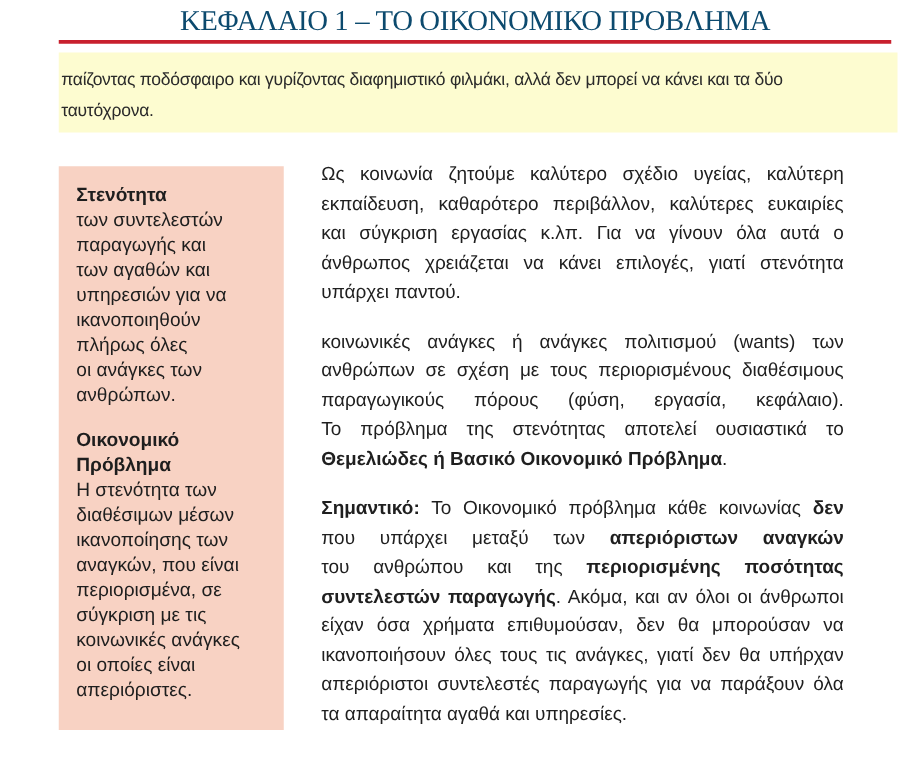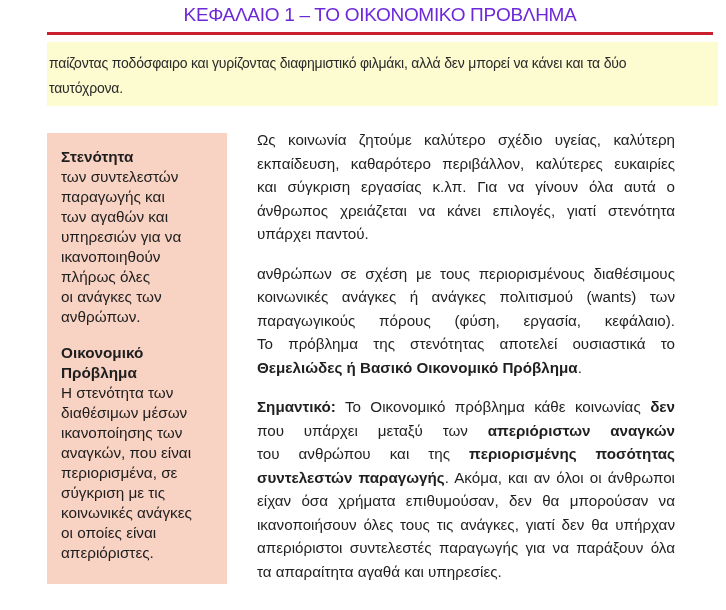--- a/index.html
+++ b/index.html
@@ -2,22 +2,22 @@
 <html><head>
 <meta charset="utf-8">
 <style>
   html, body { margin:0; padding:0; }
   body {
     width:726px; height:610px; overflow:hidden; background:#ffffff;
     font-family:"Liberation Sans", sans-serif; color:#1f1f1f; position:relative;
   }
   .title {
     position:absolute; left:47px; width:666px; top:4px; text-align:center;
-    color:#6d28d9; font-size:19px; font-weight:400; letter-spacing:-0.3px;
-    font-family:Liberation Sans, sans-serif;
+    color:#0c4a6e; font-size:23px; font-weight:400; letter-spacing:-0.3px;
+    font-family:Liberation Serif, serif;
   }
   .rule {
     position:absolute; left:47px; width:666px; top:32px; height:3px; background:#c8202e;
   }
   .note {
     position:absolute; left:47px; top:42px; width:671px; height:64px;
     background:#fdfcd0; box-sizing:border-box; padding:9px 0 0 2px;
     font-size:14px; line-height:25px; color:#2a2a2a; letter-spacing:-0.2px;
   }
   .sidebar {
@@ -77,22 +77,22 @@
 
 <div class="main">
   <p>
     <span class="l">Ως κοινωνία ζητούμε καλύτερο σχέδιο υγείας, καλύτερη</span>
     <span class="l">εκπαίδευση, καθαρότερο περιβάλλον, καλύτερες ευκαιρίες</span>
     <span class="l">και σύγκριση εργασίας κ.λπ. Για να γίνουν όλα αυτά ο</span>
     <span class="l">άνθρωπος χρειάζεται να κάνει επιλογές, γιατί στενότητα</span>
     <span class="l last">υπάρχει παντού.</span>
   </p>
   <p>
+    <span class="l">κοινωνικές ανάγκες ή ανάγκες πολιτισμού (wants) των</span>
     <span class="l">ανθρώπων σε σχέση με τους περιορισμένους διαθέσιμους</span>
-    <span class="l">κοινωνικές ανάγκες ή ανάγκες πολιτισμού (wants) των</span>
     <span class="l">παραγωγικούς πόρους (φύση, εργασία, κεφάλαιο).</span>
     <span class="l">Το πρόβλημα της στενότητας αποτελεί ουσιαστικά το</span>
     <span class="l last"><b>Θεμελιώδες ή Βασικό Οικονομικό Πρόβλημα</b><span>.</span></span>
   </p>
   <p>
     <span class="l"><b>Σημαντικό:</b><span> Το Οικονομικό πρόβλημα κάθε κοινωνίας </span><b>δεν</b></span>
     <span class="l"><span>που υπάρχει μεταξύ των </span><b>απεριόριστων αναγκών</b></span>
     <span class="l"><span>του ανθρώπου και της </span><b>περιορισμένης ποσότητας</b></span>
     <span class="l"><b>συντελεστών παραγωγής</b><span>. Ακόμα, και αν όλοι οι άνθρωποι</span></span>
     <span class="l">είχαν όσα χρήματα επιθυμούσαν, δεν θα μπορούσαν να</span>

